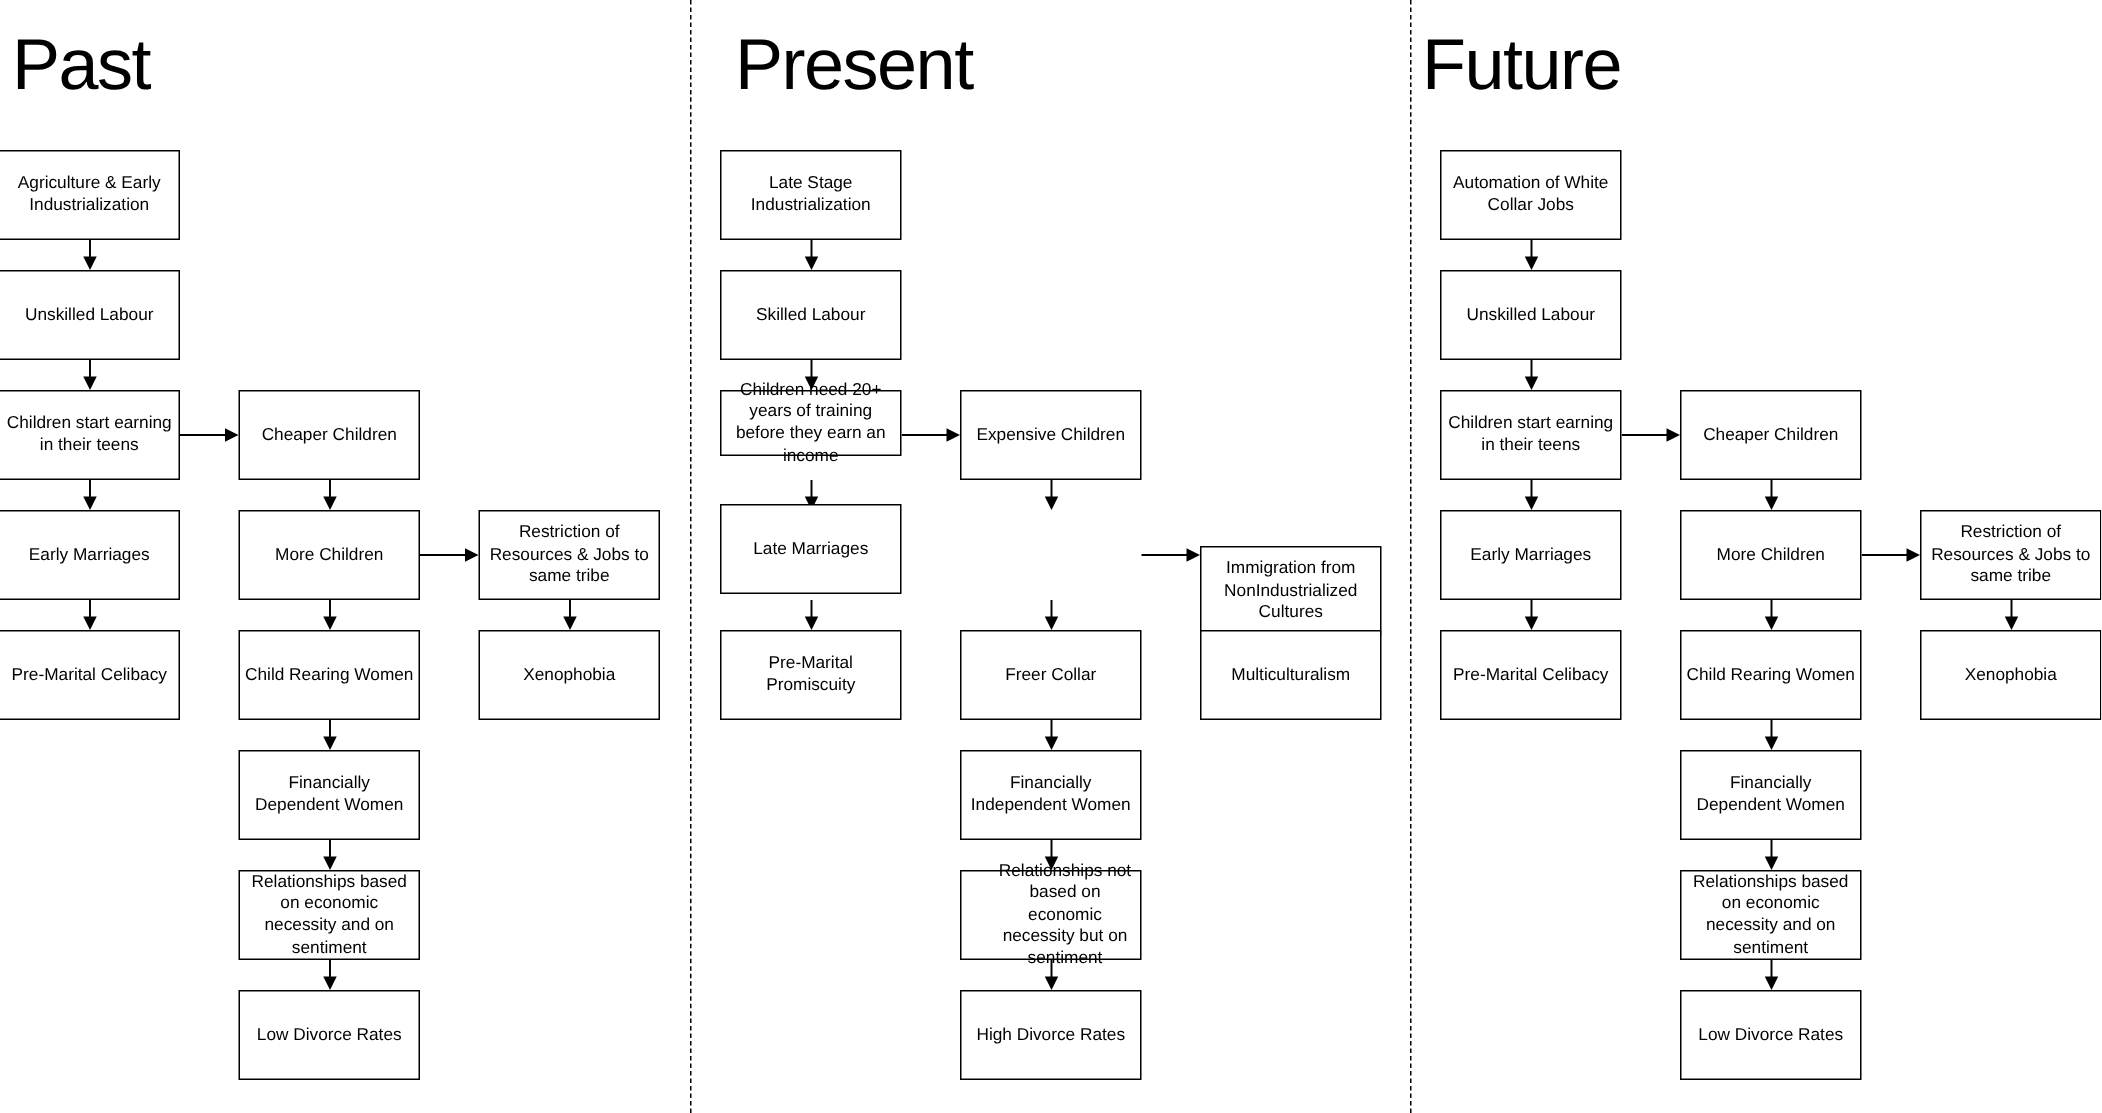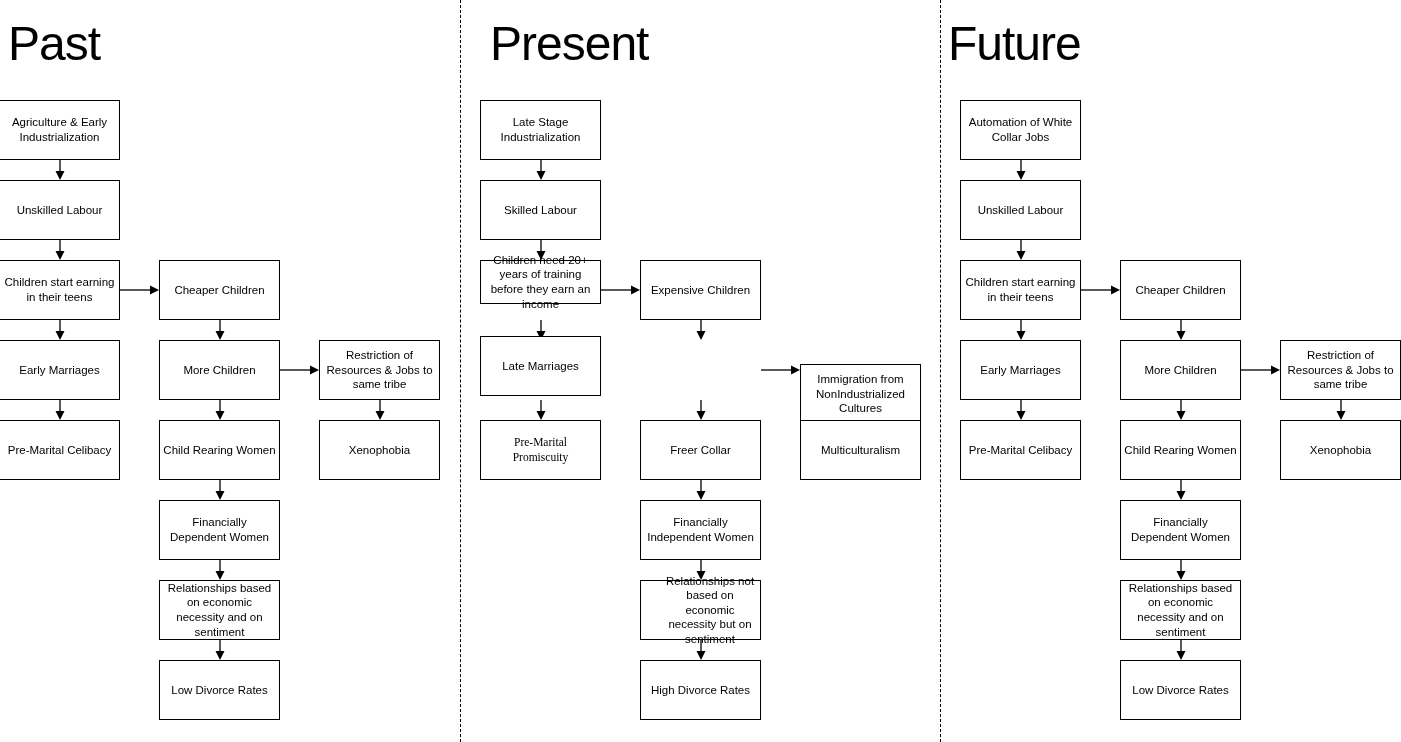--- a/index.html
+++ b/index.html
@@ -239,21 +239,21 @@
       </svg>
     </div>
     <div class="node" style="left: 480px; top: 100px; width: 121px; height: 60px;">Late Stage
 Industrialization</div>
     <div class="node" style="left: 480px; top: 180px; width: 121px; height: 60px;">Skilled Labour</div>
     <div class="node" style="left: 480px; top: 260px; width: 121px; height: 44px;">Children need 20+
 years of training
 before they earn an
 income</div>
     <div class="node" style="left: 480px; top: 336px; width: 121px; height: 60px;">Late Marriages</div>
-    <div class="node" style="left: 480px; top: 420px; width: 121px; height: 60px; font-family: Liberation Serif, serif;">Pre-Marital
+    <div class="node" style="left: 480px; top: 420px; width: 121px; height: 60px;">Pre-Marital
 Promiscuity</div>
     <div class="node" style="left: 640px; top: 260px; width: 121px; height: 60px;">Expensive Children</div>
     <div class="node" style="left: 640px; top: 420px; width: 121px; height: 60px;">Freer Collar</div>
     <div class="node" style="left: 640px; top: 500px; width: 121px; height: 60px;">Financially
 Independent Women</div>
     <div class="node" style="left: 640px; top: 580px; width: 121px; height: 60px; padding-left: 21px;">Relationships not
 based on economic
 necessity but on
 sentiment</div>
     <div class="node" style="left: 640px; top: 660px; width: 121px; height: 60px;">High Divorce Rates</div>

